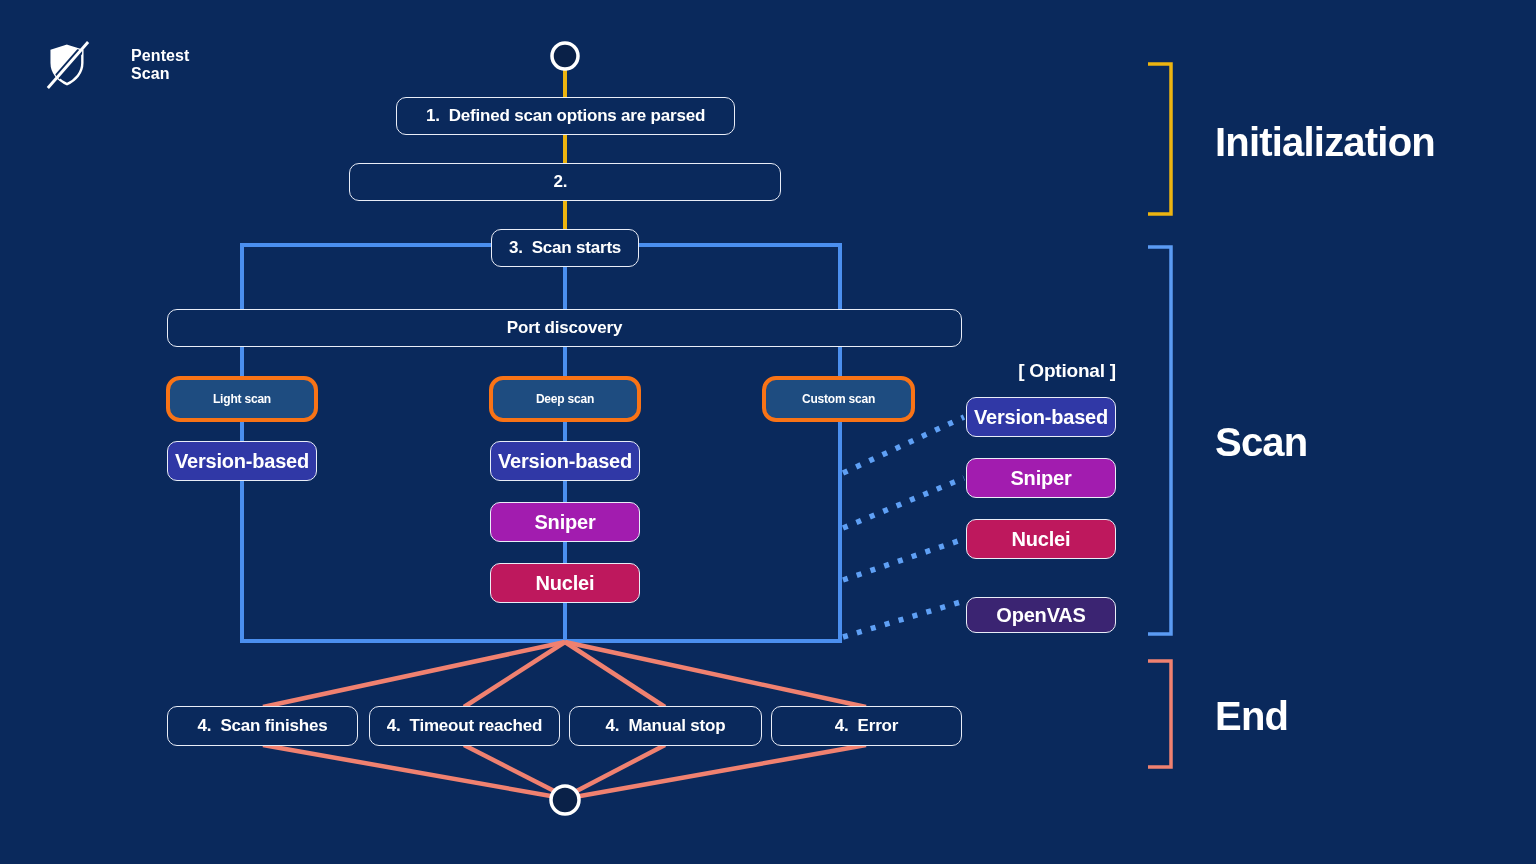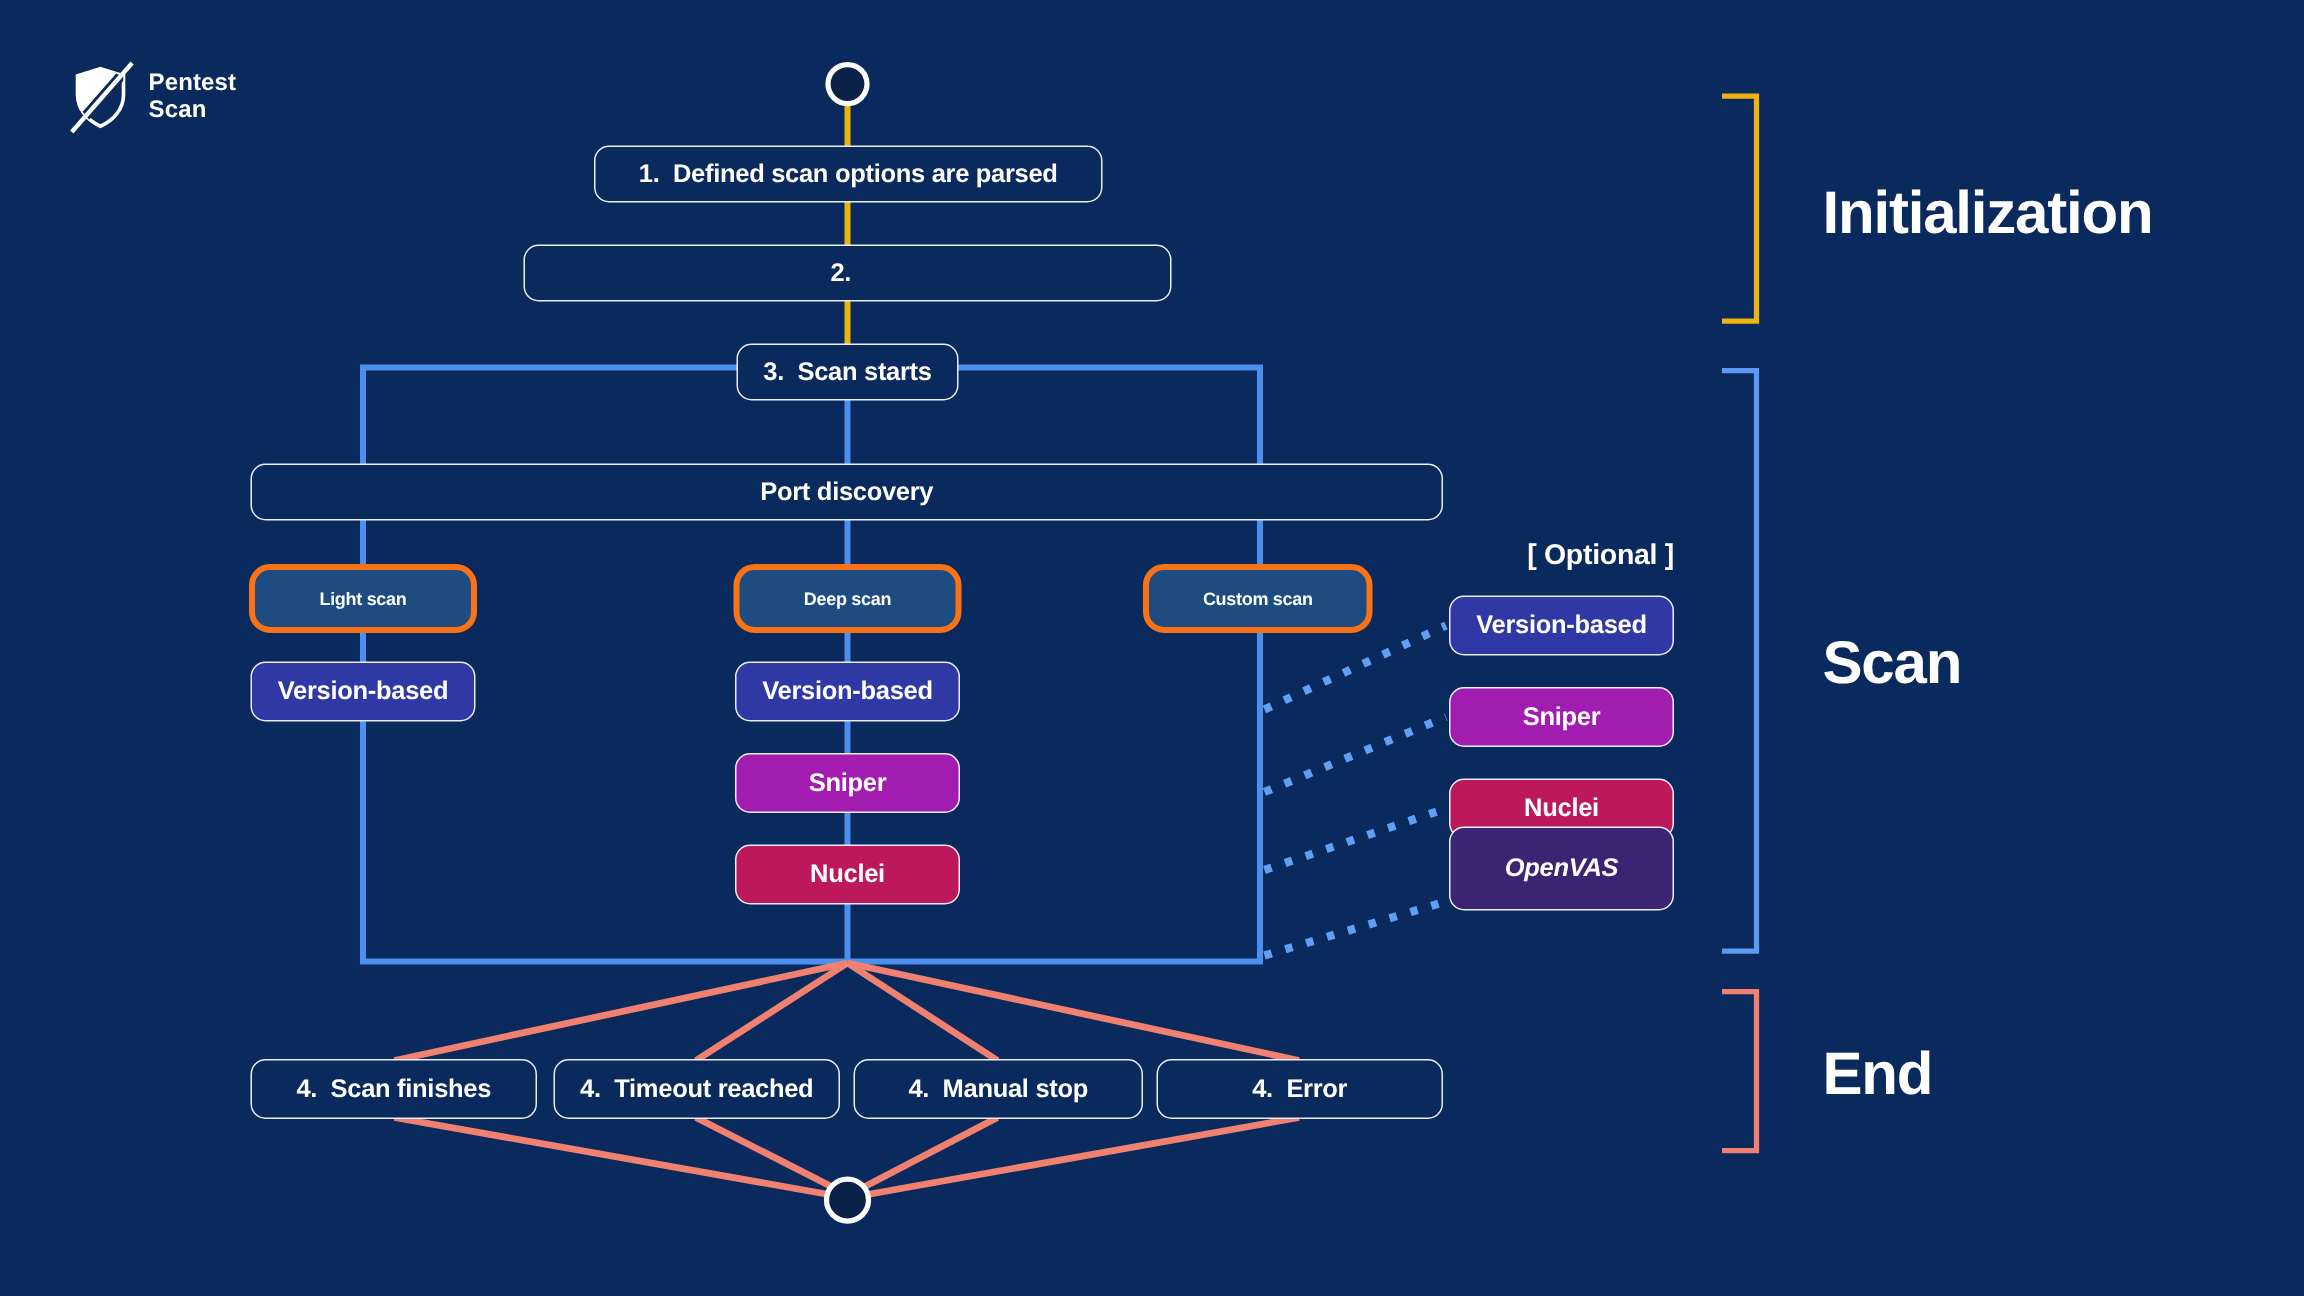--- a/index.html
+++ b/index.html
@@ -47,21 +47,21 @@
   
   .module-box {
     position: absolute;
     box-sizing: border-box;
     display: flex;
     align-items: center;
     justify-content: center;
     border: 1.5px solid #E9EDF7;
     border-radius: 10px;
     font-weight: 700;
-    font-size: 17px;
+    font-size: 20px;
     letter-spacing: -0.2px;
     white-space: nowrap;
   }
   .m-version { background: #3038A6; }
   .m-sniper  { background: #a21caf; }
   .m-nuclei  { background: #be185d; }
   .m-openvas { background: #3B2472; }
 
   .num { margin-right: 9px; }
 
@@ -86,20 +86,21 @@
     top: 40px;
     display: flex;
     align-items: center;
     gap: 9px;
   }
   .logo-text {
     font-weight: 700;
     font-size: 16px;
     line-height: 1.12;
     letter-spacing: 0.1px;
+    margin-left: 32px;
   }
 </style>
 </head>
 <body>
 
 <div class="canvas">
 
   <svg class="lines" viewBox="0 0 1536 864">
 
     <line x1="565" y1="62" x2="565" y2="250" stroke="#EDB410" stroke-width="4"></line>
@@ -192,21 +193,21 @@
   <div class="optional-label" style="left:966px; top:360px; width:150px;">[ Optional ]</div>
   <div class="module-box m-version" style="left:966px; top:397px; width:150px; height:40px;">
     <span>Version-based</span>
   </div>
   <div class="module-box m-sniper" style="left:966px; top:458px; width:150px; height:40px;">
     <span>Sniper</span>
   </div>
   <div class="module-box m-nuclei" style="left:966px; top:519px; width:150px; height:40px;">
     <span>Nuclei</span>
   </div>
-  <div class="module-box m-openvas" style="left:966px; top:551px; width:150px; height:56px;font-style:italic;">
+  <div class="module-box m-openvas" style="left:966px; top:597px; width:150px; height:36px;">
     <span>OpenVAS</span>
   </div>
 
   <div class="outline-box" style="left:167px; top:706px; width:191px; height:40px;">
     <span class="num">4.</span>
     <span>Scan finishes</span>
   </div>
   <div class="outline-box" style="left:369px; top:706px; width:191px; height:40px;">
     <span class="num">4.</span>
     <span>Timeout reached</span>

